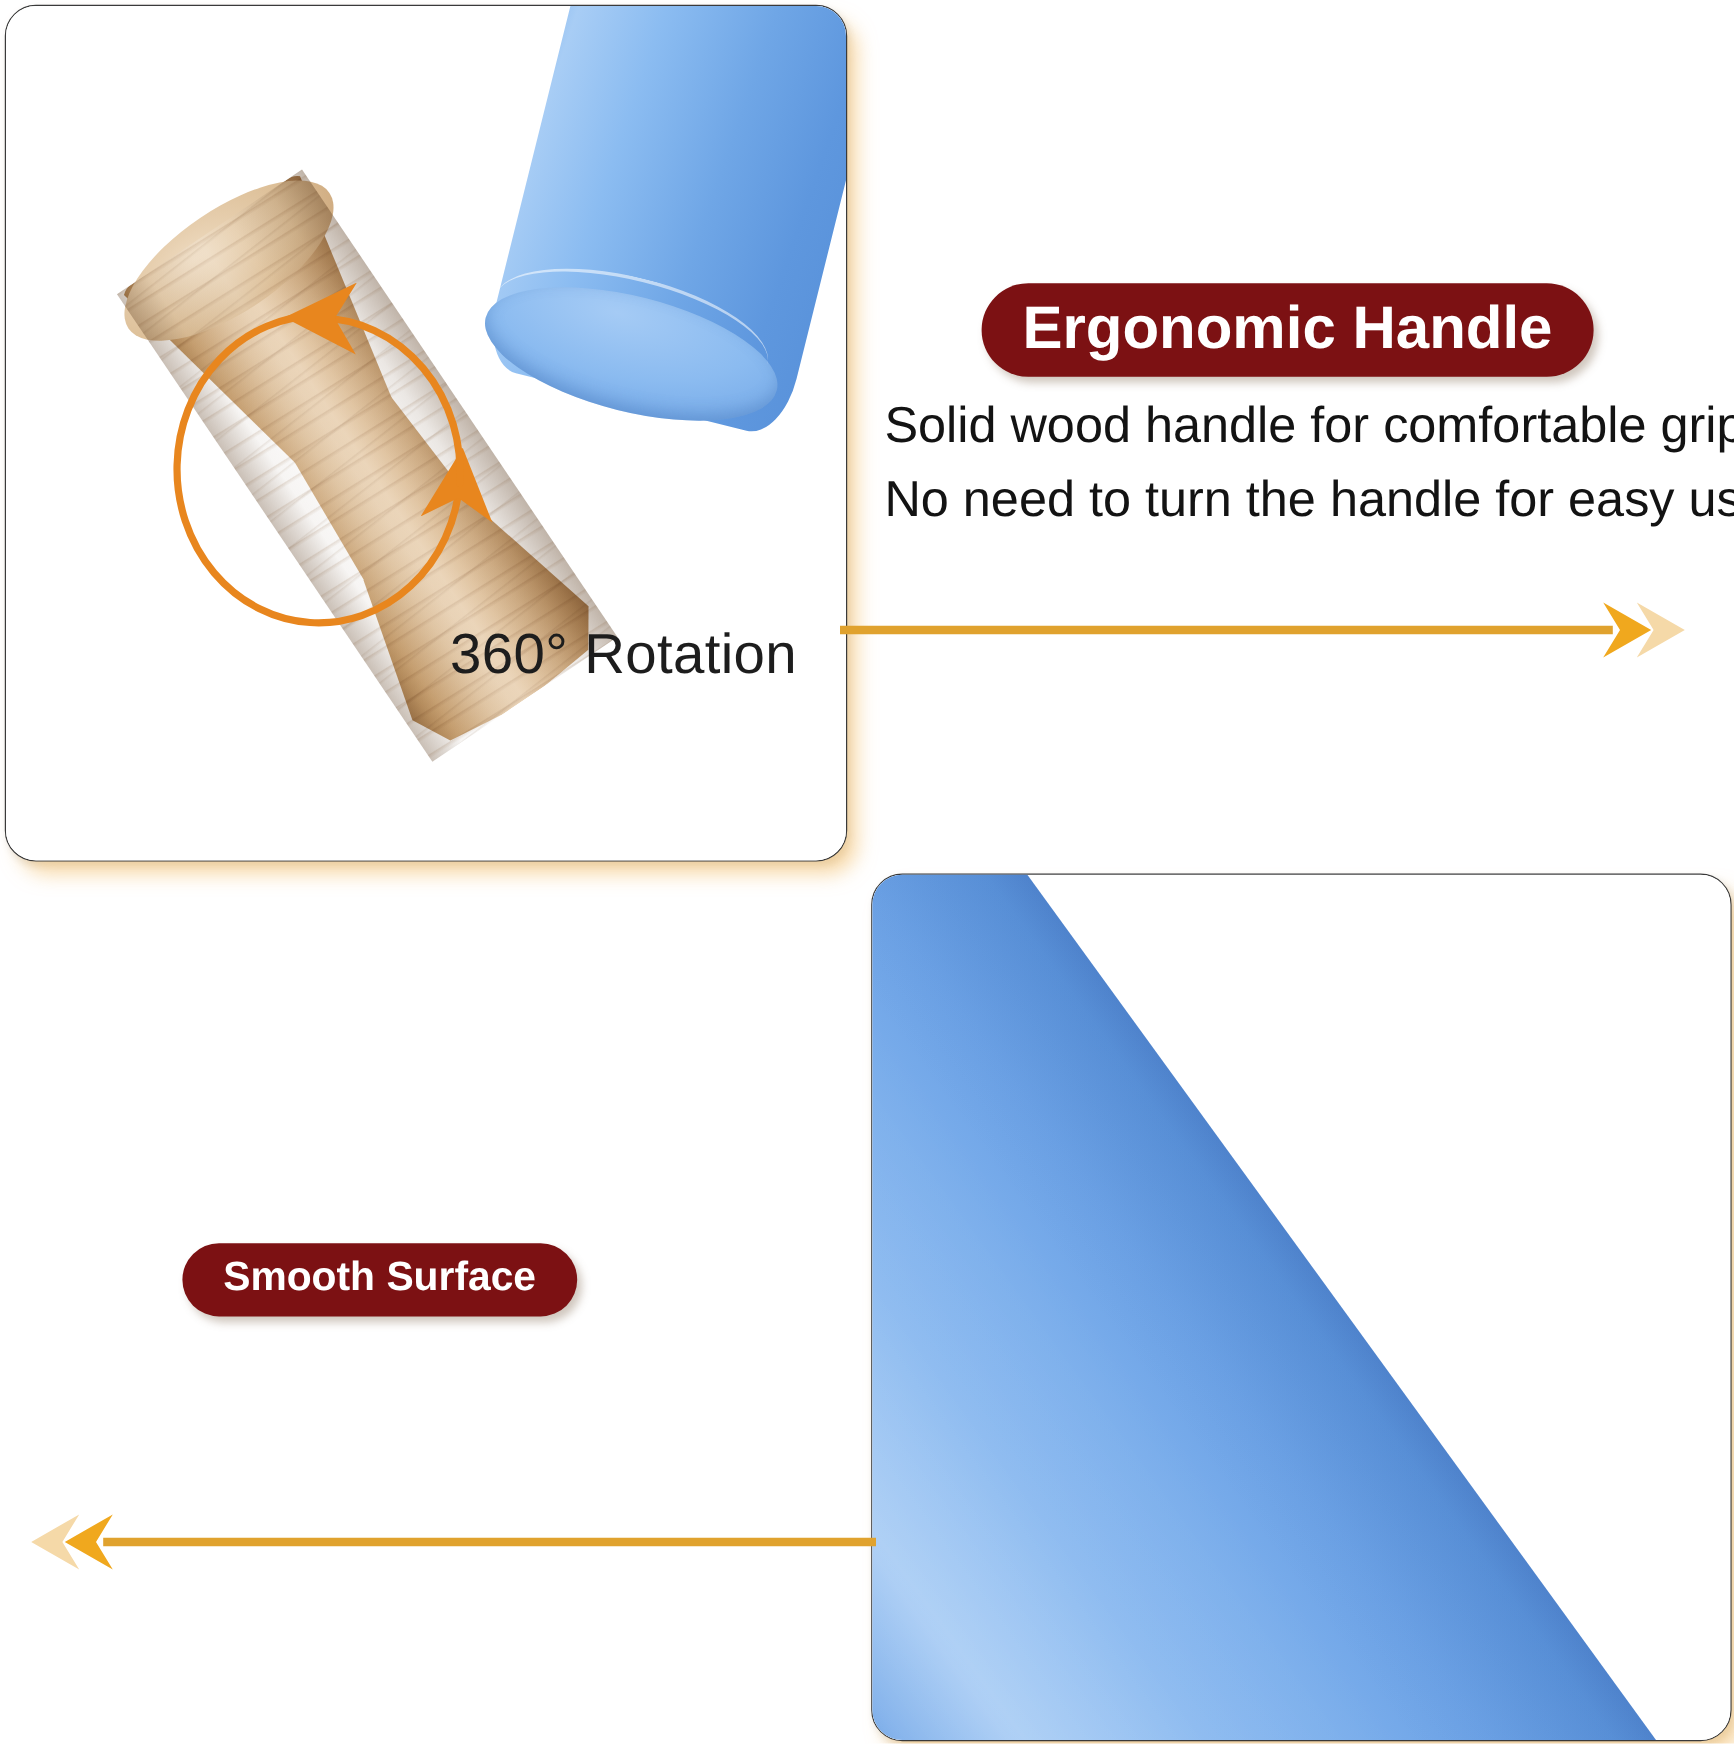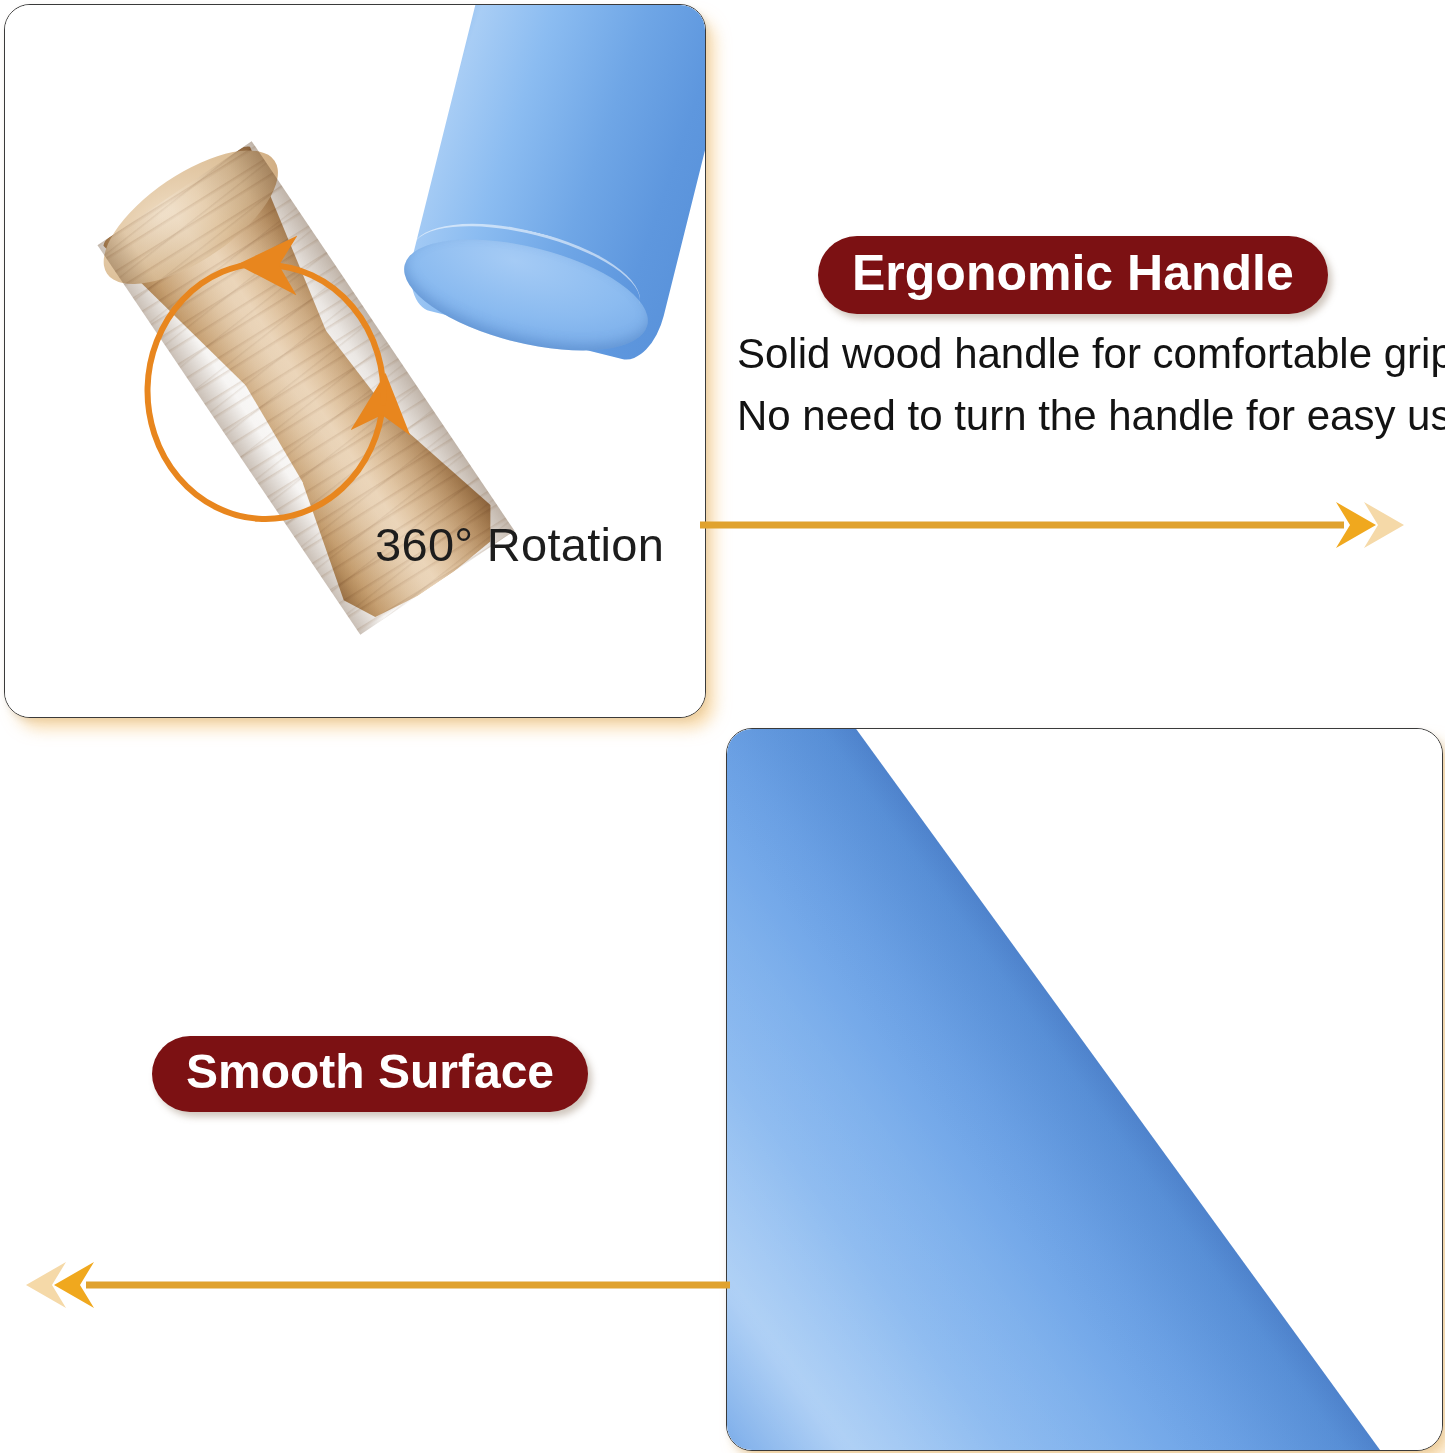--- a/index.html
+++ b/index.html
@@ -263,21 +263,21 @@
     left: 818px;
     top: 236px;
     padding: 10px 34px 14px 34px;
     font-size: 50px;
     line-height: 1.08;
   }
   #badge-smooth {
     left: 152px;
     top: 1036px;
     padding: 10px 34px 14px 34px;
-    font-size: 48px;
+    font-size: 34px;
     line-height: 1.08;
   }
 
   
   .desc {
     position: absolute;
     font-size: 42px;
     color: #131313;
     white-space: nowrap;
   }

